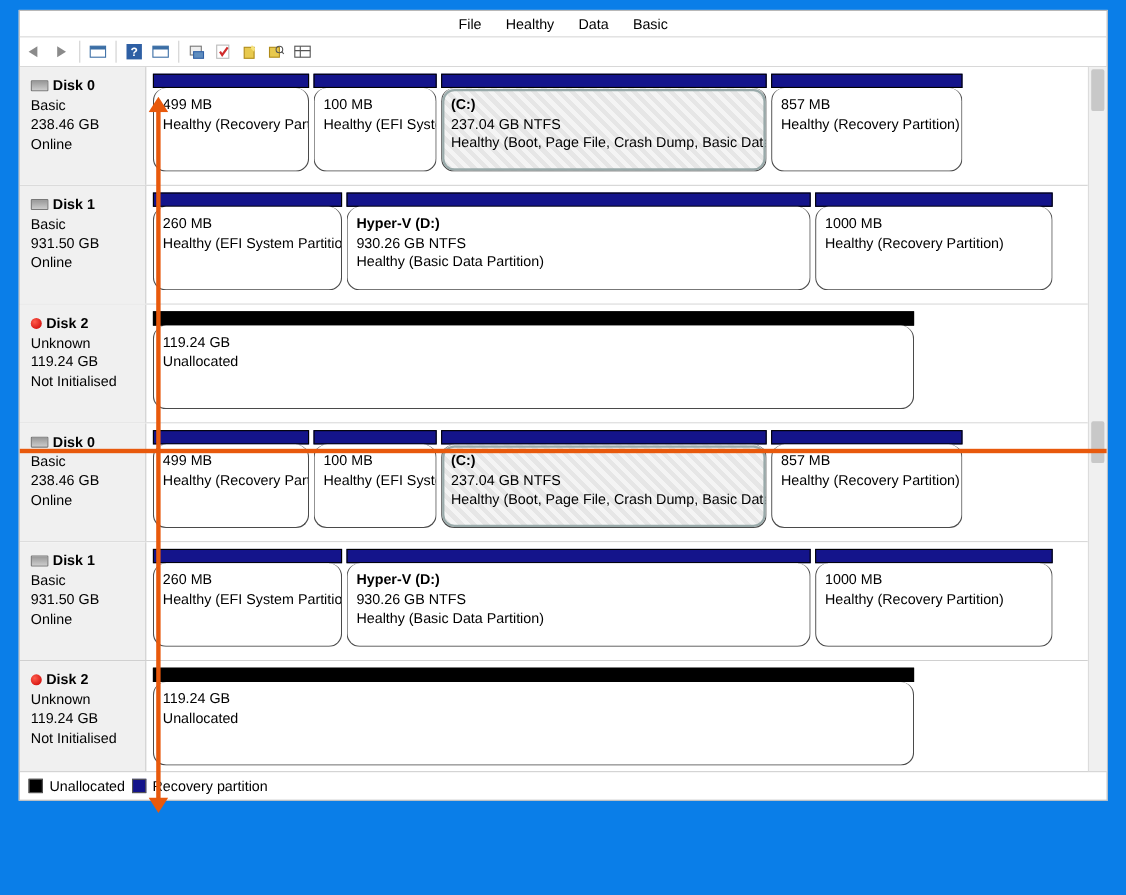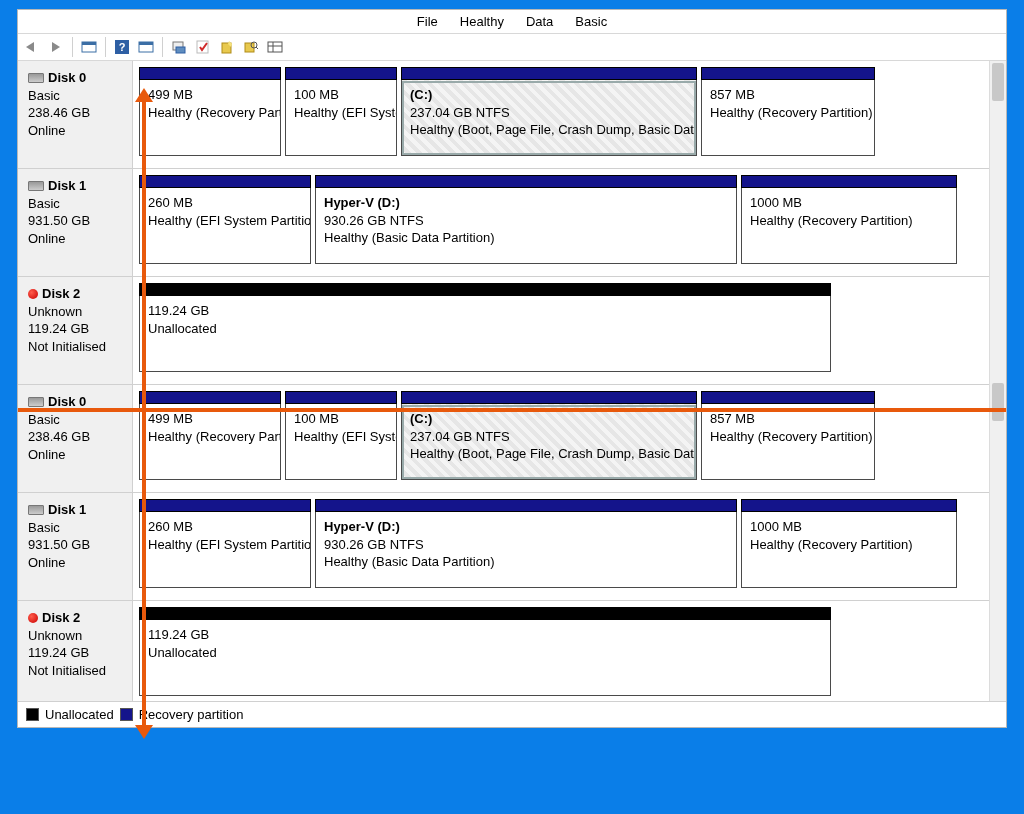--- a/index.html
+++ b/index.html
@@ -32,21 +32,21 @@
   .disk-label .dname { font-weight:700; display:flex; align-items:center; gap:4px;}
   .disk-label .dname.red::before { content:""; width:10px;height:10px;display:inline-block; border-radius:50%; background:radial-gradient(circle at 35% 35%,#ff5b4b,#c90000);}
   .disk-label .dname.grey::before { content:""; width:14px;height:8px;display:inline-block; background:linear-gradient(#999,#ccc); border:1px solid #777; border-radius:1px;}
   .disk-vol-area { flex:1; padding:6px 8px 12px 6px;}
   .volbar { display:flex; height:13px;}
   .volbar .seg-head { background:#14148b; border:1px solid #000; }
   .volbar .seg-black { background:#000; border:1px solid #000;}
   .volbody { display:flex; }
   .volcell { border:1px solid #4a4a4a; border-top:0; background:#fff; padding:6px 8px; font-size:13px; overflow:hidden; white-space:nowrap; line-height:1.35; position:relative;}
   .volcell.sel { background:repeating-linear-gradient(45deg,#f4f4f4 0 4px,#e6e6e6 4px 8px); outline:2px solid #9aa; outline-offset:-3px;}
-  .volcell.tall { min-height:76px;}
+  .volcell.tall { min-height:76px;border-radius:12px;}
   .volcell .vlabel { font-weight:700; }
   
   .legend { height:26px; border-top:1px solid #d0d0d0; display:flex; align-items:center; gap:6px; padding:0 8px; font-size:13px;}
   .legend .sw { width:13px; height:13px; border:1px solid #555; }
   .legend .sw.black{background:#000;} .legend .sw.navy{background:#14148b;}
   
   .divider { position:absolute; left:0; right:0; height:4px; background:#e8590c; top:398px; z-index:20;}
   .arrow-line { position:absolute; left:124px; top:88px; width:4px; height:633px; background:#e8590c; z-index:21;}
   .arrow-head { position:absolute; left:117px; width:18px; height:14px; z-index:22;}
   .arrow-head.up { top:78px;}

